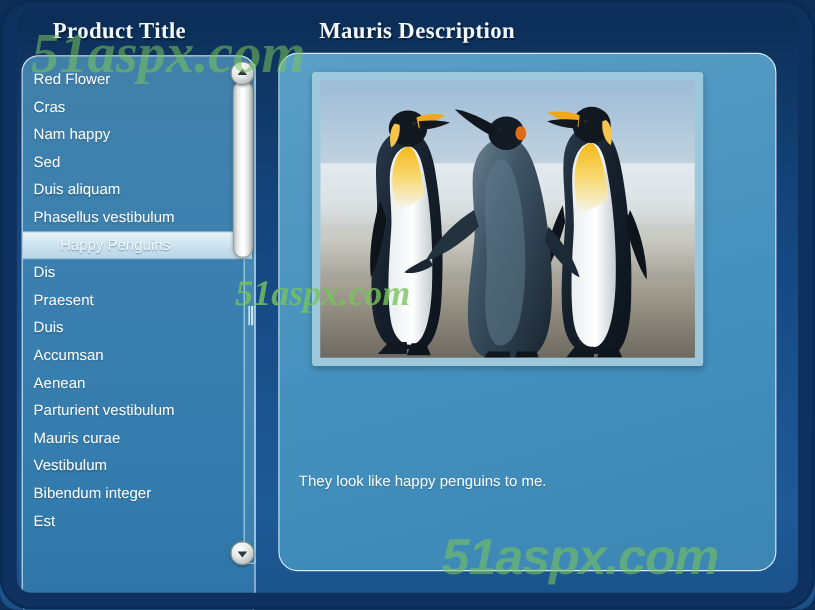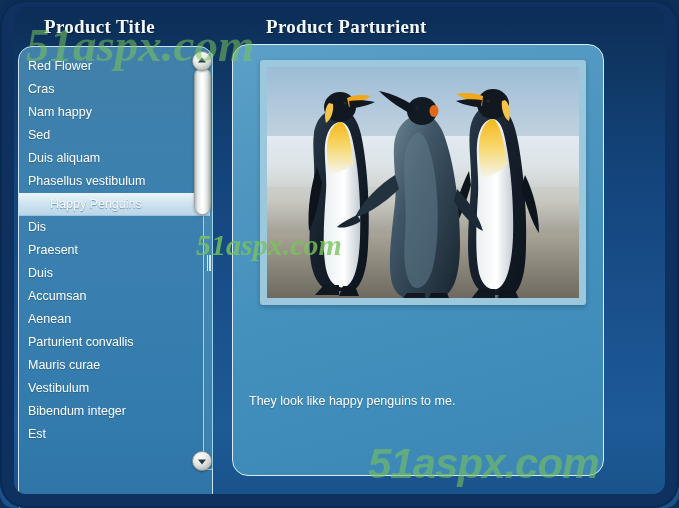--- a/index.html
+++ b/index.html
@@ -155,21 +155,21 @@
     border: 1px solid #9aa19e;
     box-shadow: 0 1px 3px rgba(0,0,0,0.30);
     cursor: pointer;
     z-index: 2;
   }
 
   
   #desc-panel {
     position: absolute;
     left: 232px; top: 44px;
-    width: 372px; height: 432px;
+    width: 415px; height: 432px;
     border: 1px solid #dceaf3;
     border-radius: 16px;
     background: linear-gradient(165deg,
         #5aa0c7 0%, #4e96c0 30%, #4390bd 58%, #3e8ab8 82%, #3d86b3 100%);
     overflow: hidden;
     z-index: 20;
     padding-left: 16px;
   }
 
   
@@ -242,37 +242,37 @@
     opacity: 0.58;
     letter-spacing: -1px;
   }
 </style>
 </head>
 <body>
 
 <div id="window">
 
   <div class="heading" id="title-heading">Product Title</div>
-  <div class="heading" id="desc-heading">Product Parturient</div>
+  <div class="heading" id="desc-heading">Mauris Description</div>
 
   <div id="list-panel">
     <div id="list-scroll">
         <div class="list-item">Red Flower</div>
         <div class="list-item">Cras</div>
         <div class="list-item">Nam happy</div>
         <div class="list-item">Sed</div>
         <div class="list-item">Duis aliquam</div>
         <div class="list-item">Phasellus vestibulum</div>
         <div class="list-item selected">Happy Penguins</div>
         <div class="list-item">Dis</div>
         <div class="list-item">Praesent</div>
         <div class="list-item">Duis</div>
         <div class="list-item">Accumsan</div>
         <div class="list-item">Aenean</div>
-        <div class="list-item">Parturient convallis</div>
+        <div class="list-item">Parturient vestibulum</div>
         <div class="list-item">Mauris curae</div>
         <div class="list-item">Vestibulum</div>
         <div class="list-item">Bibendum integer</div>
         <div class="list-item">Est</div>
       </div>
   </div>
 
   <div id="scrollbar">
     <div id="sb-track">
       <div id="sb-track-mark"></div>

